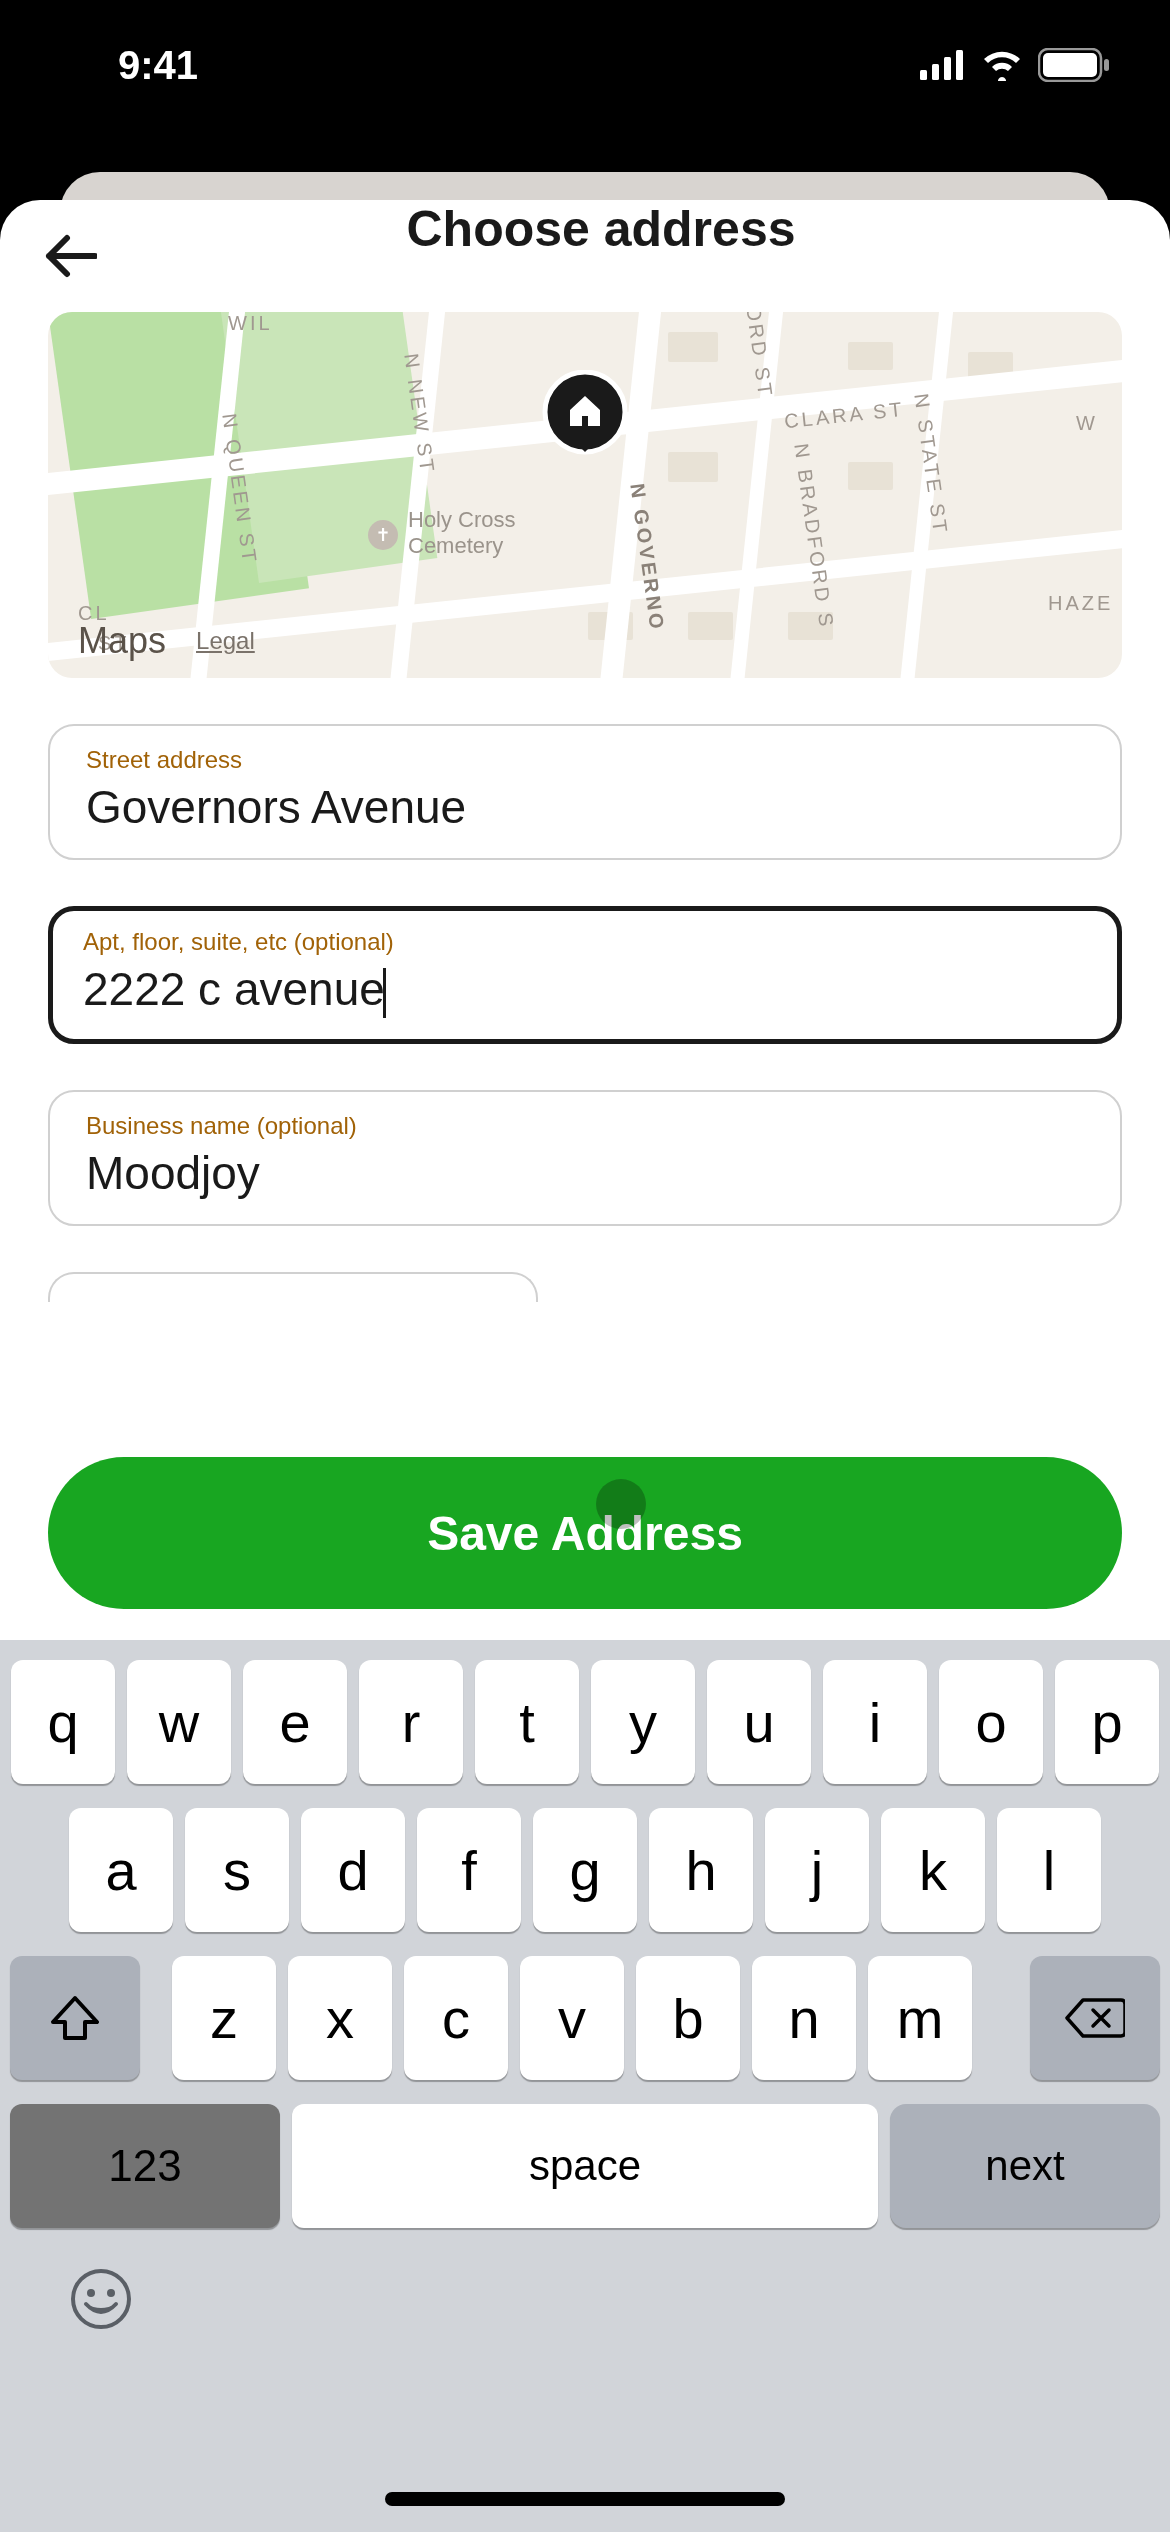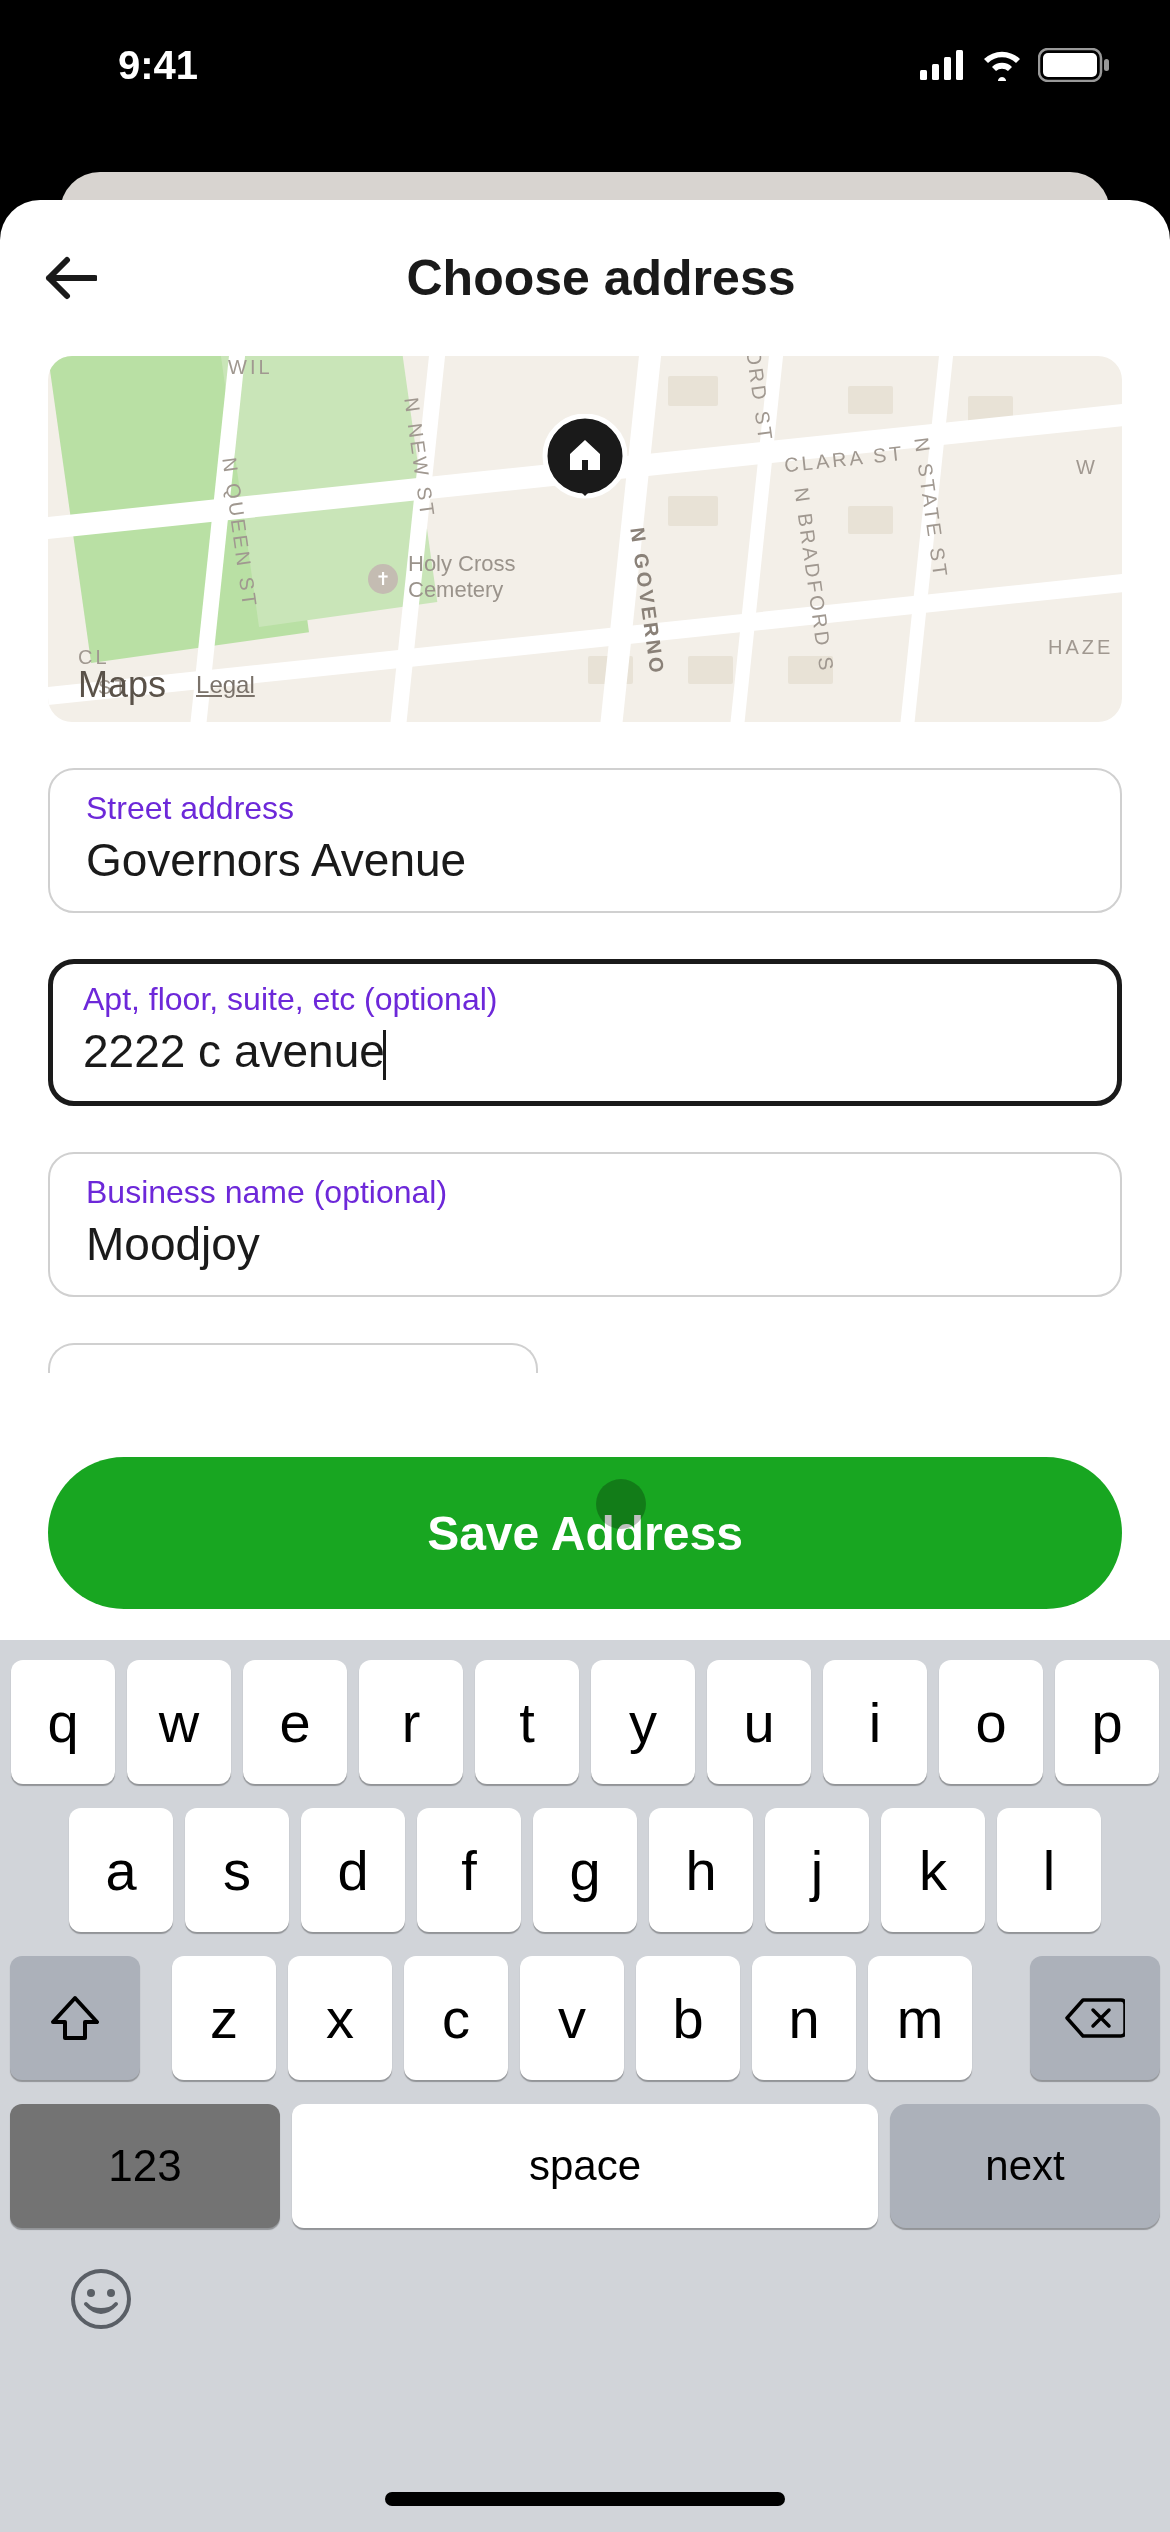--- a/index.html
+++ b/index.html
@@ -10,21 +10,21 @@
     .status-time { font-size: 40px; font-weight: 600; margin-left: 58px; }
     .status-icons { display: flex; gap: 14px; align-items: center; }
     
     
     .sheet-behind { position: absolute; top: 172px; left: 60px; right: 60px; height: 40px; background: #d8d4d0; border-radius: 40px 40px 0 0; z-index: 1; }
     
     
     .modal { position: absolute; top: 200px; left: 0; right: 0; bottom: 0; background: #fff; border-radius: 40px 40px 0 0; z-index: 2; }
     
     
-    .header { display: flex; align-items: center; justify-content: center; position: relative; height: 156px; padding-left: 32px; }
+    .header { display: flex; align-items: flex-start; justify-content: center; position: relative; height: 112px; padding-left: 32px; }
     .back-btn { position: absolute; left: 40px; top: 50%; transform: translateY(-50%); width: 60px; height: 60px; display: flex; align-items: center; justify-content: center; }
     .header-title { font-size: 50px; font-weight: 700; color: #1a1a1a; }
     
     
     .map { margin: 0 48px; height: 366px; border-radius: 24px; position: relative; overflow: hidden; background: #f3efe8; }
     .map-bg { position: absolute; inset: 0; }
     .map-green1 { position: absolute; left: 0; top: 0; width: 220px; height: 310px; background: #b9e0a4; transform: rotate(-8deg); transform-origin: top left; }
     .map-green2 { position: absolute; left: 190px; top: -30px; width: 180px; height: 290px; background: #c9e5b8; transform: rotate(-8deg); }
     .map-road { position: absolute; background: #fff; }
     .road-h1 { left: -20px; top: 100px; width: 1200px; height: 22px; transform: rotate(-6deg); }
@@ -50,21 +50,21 @@
     .cemetery-icon { position: absolute; left: 320px; top: 208px; width: 30px; height: 30px; background: #c4bcb2; border-radius: 50%; display: flex; align-items: center; justify-content: center; color: #fff; font-size: 18px; }
     .map-pin { position: absolute; left: 50%; top: 58px; transform: translateX(-50%); width: 90px; height: 110px; z-index: 10; }
     .map-attribution { position: absolute; left: 30px; bottom: 16px; font-size: 36px; color: #5a5249; font-weight: 500; display: flex; align-items: center; gap: 30px; }
     .map-legal { font-size: 24px; text-decoration: underline; color: #7a726a; }
     .map-apple { font-size: 28px; }
     
     
     .fields { padding: 46px 48px 0; }
     .field { border: 2px solid #d0d0d0; border-radius: 26px; padding: 20px 36px 24px; margin-bottom: 46px; }
     .field.focused { border: 5px solid #1a1a1a; padding: 17px 30px 21px; }
-    .field-label { font-size: 32px; color: #6d28d9; margin-bottom: 6px; }
+    .field-label { font-size: 24px; color: #a16207; margin-bottom: 6px; }
     .field-input { font-size: 46px; color: #1a1a1a; border: none; outline: none; width: 100%; background: transparent; }
     .field-cursor { display: inline-block; width: 3px; height: 50px; background: #1a1a1a; vertical-align: middle; margin-left: -2px; }
     
     .field-peek { border: 2px solid #d0d0d0; border-radius: 26px 26px 0 0; border-bottom: none; height: 30px; width: 490px; margin-left: 0px; }
     
     
     .save-bar { position: absolute; left: 0; right: 0; top: 1219px; background: #fff; padding: 38px 48px 32px; }
     .save-btn { width: 100%; height: 152px; background: #18a621; border-radius: 76px; display: flex; align-items: center; justify-content: center; font-size: 48px; font-weight: 700; color: #fff; position: relative; }
     .save-btn-dot { position: absolute; left: 51%; top: 22px; width: 50px; height: 50px; background: rgba(0,0,0,0.25); border-radius: 50%; }
     

